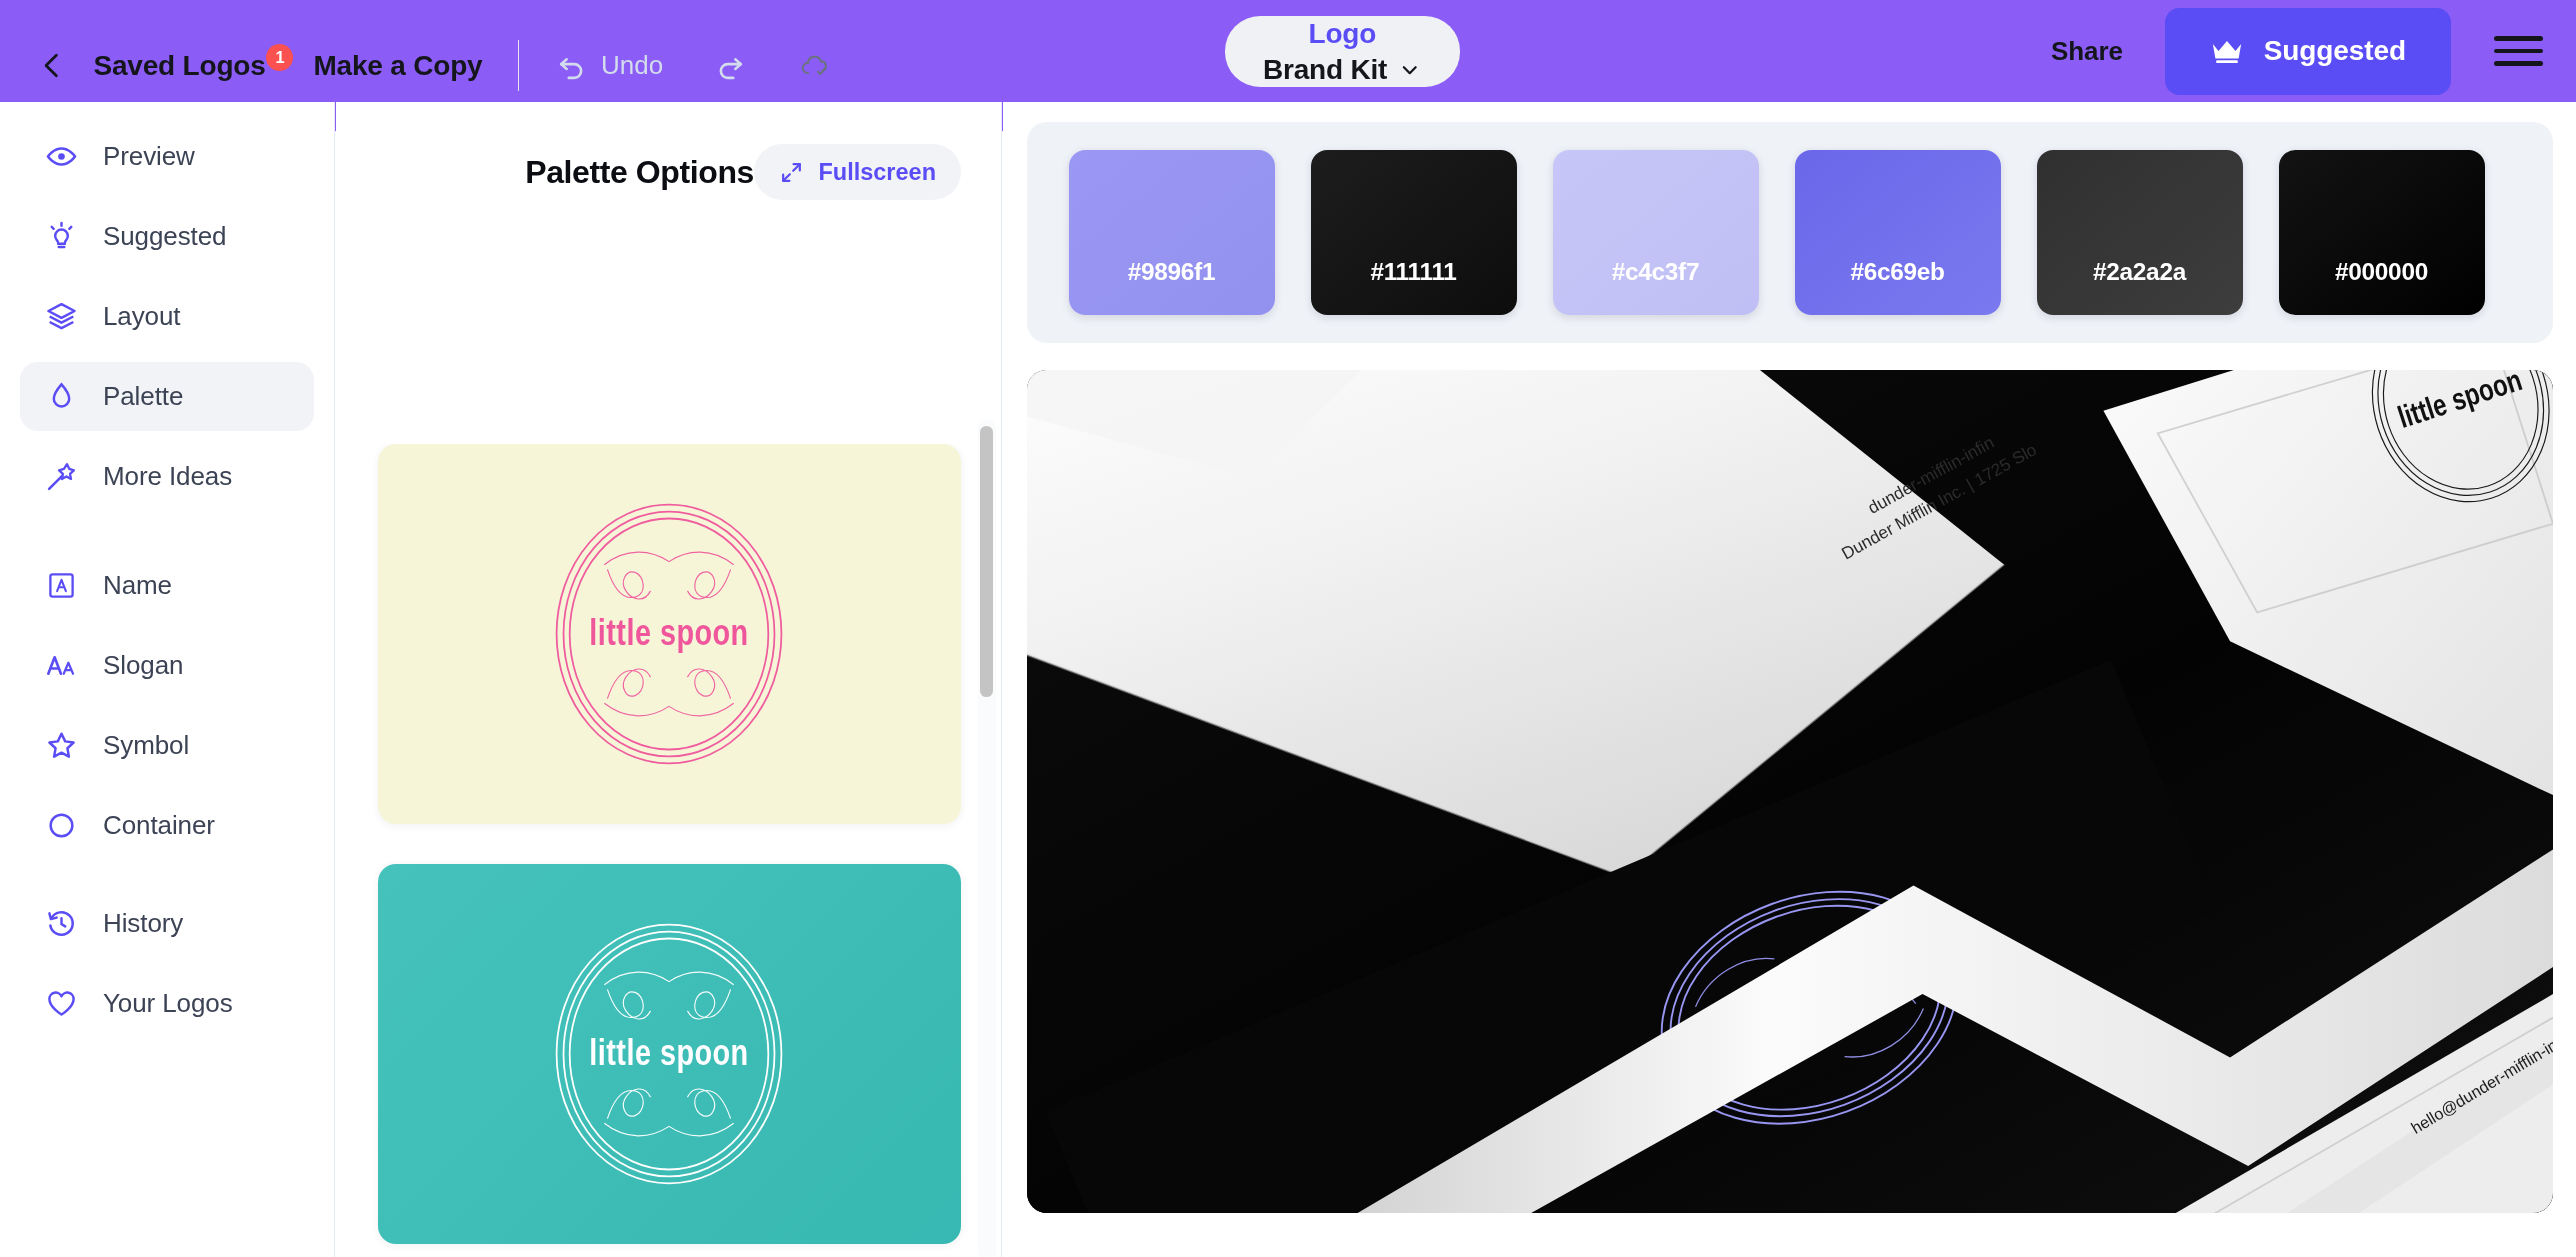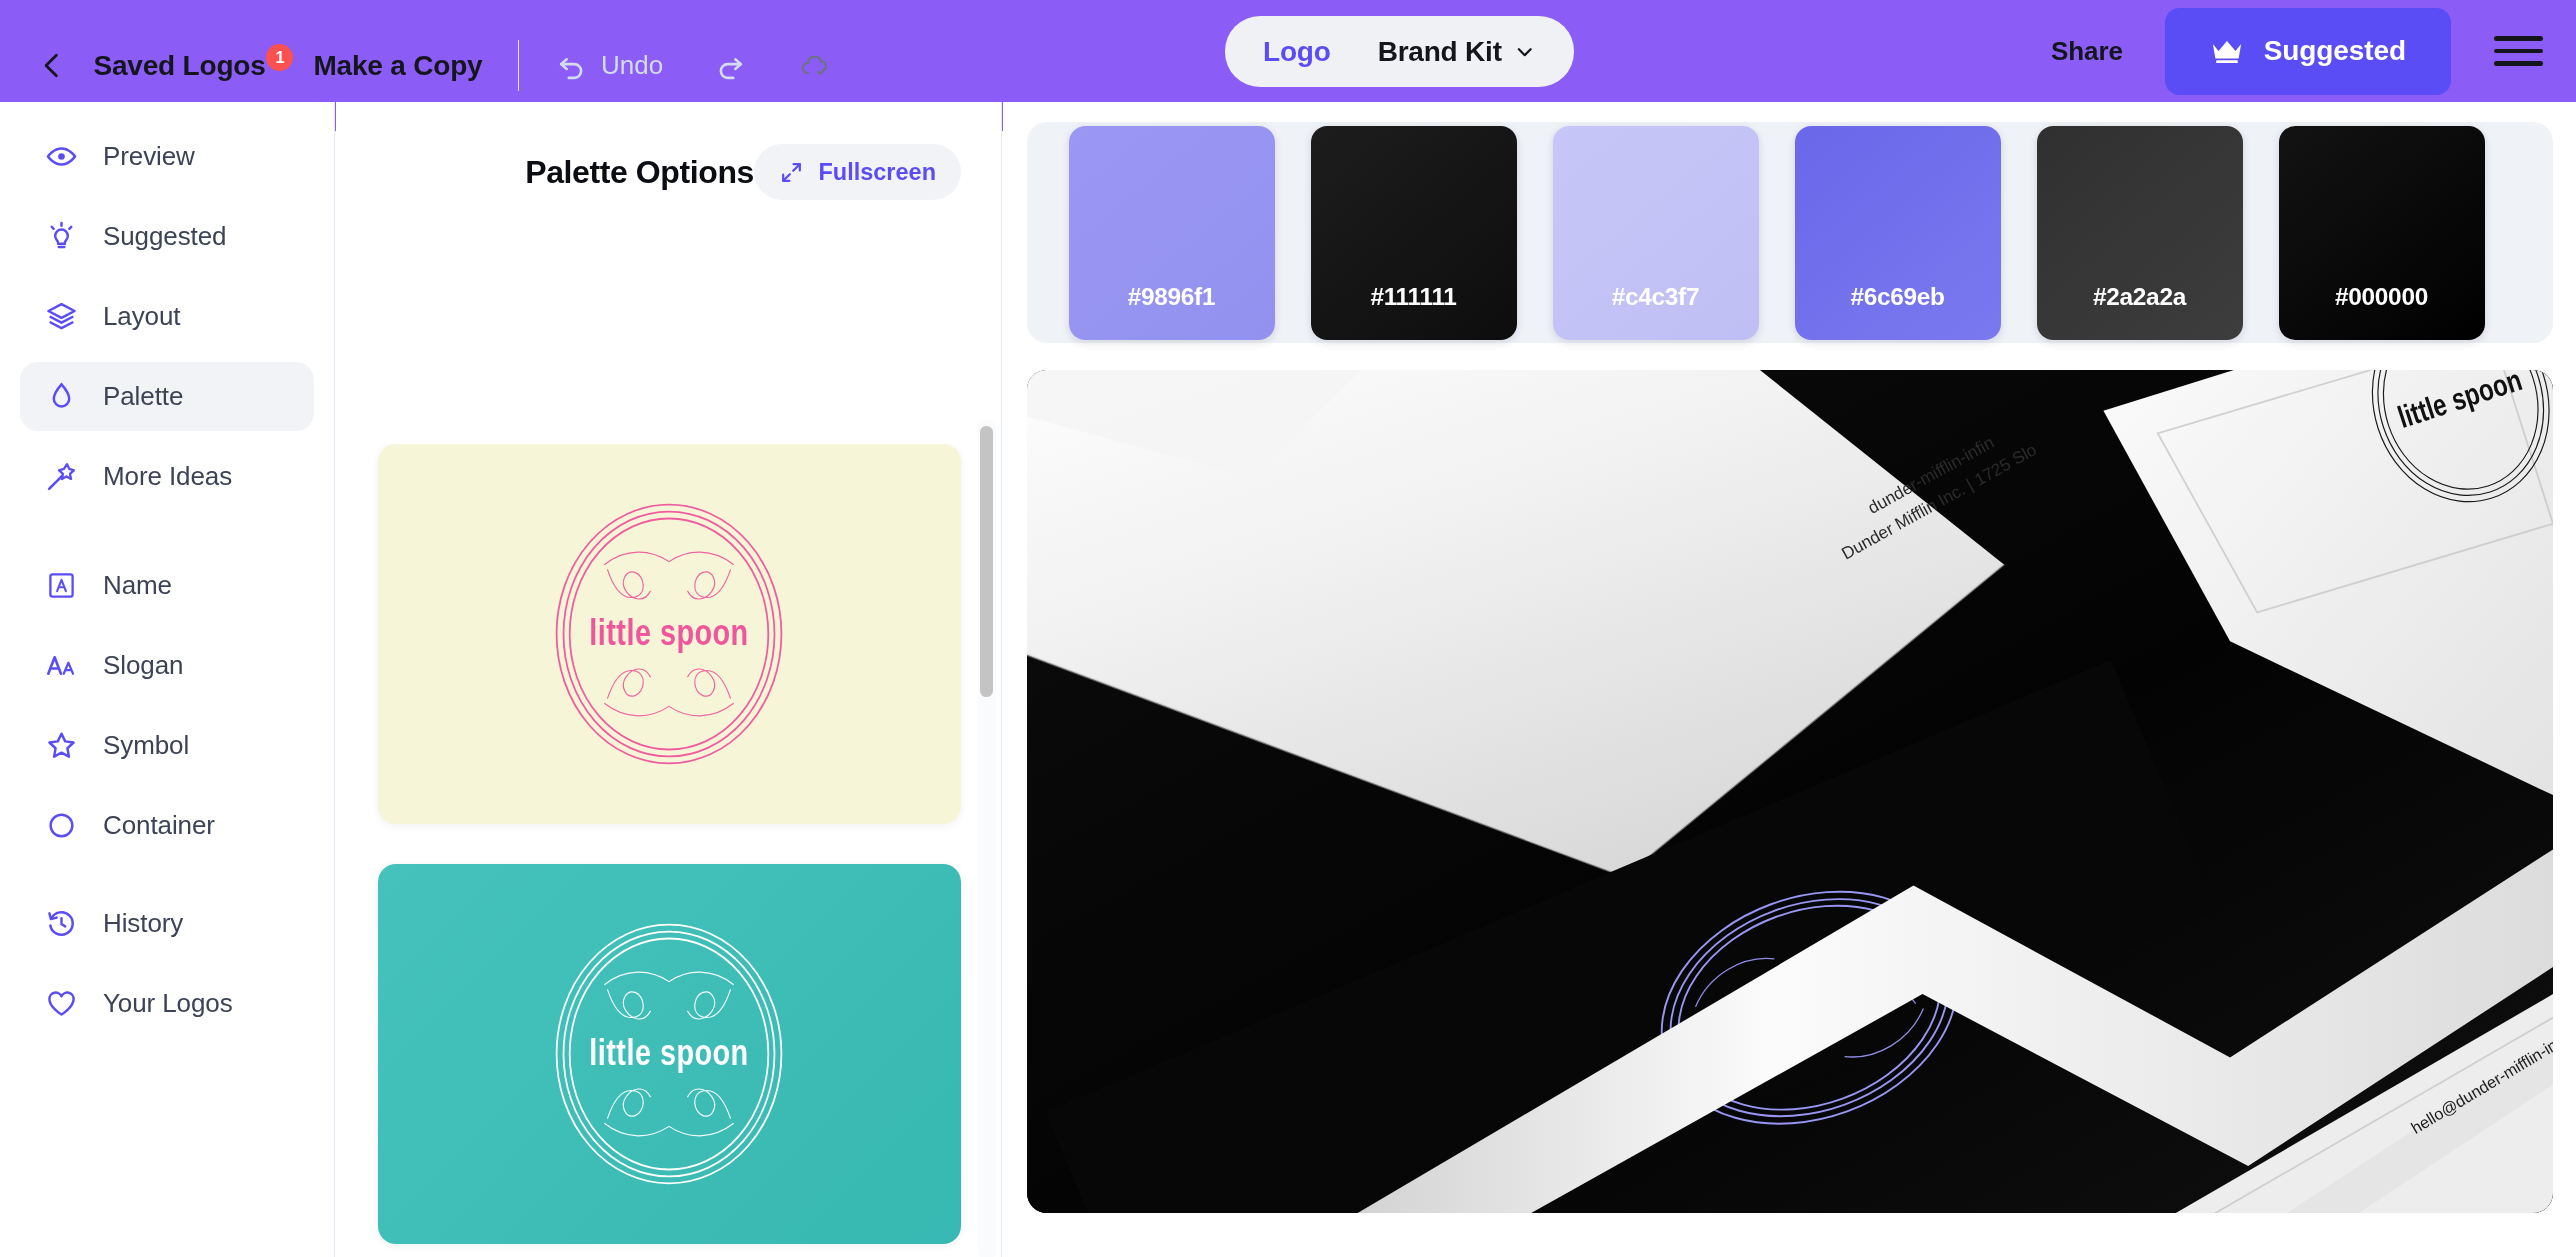--- a/index.html
+++ b/index.html
@@ -50,21 +50,21 @@
     color: #d3dcec; font-size: 26px; font-weight: 500;
     cursor: default;
   }
   .redo-btn { margin-left: 51px; display: flex; align-items: center; cursor: default; }
   .cloud-btn { margin-left: 51px; display: flex; align-items: center; cursor: pointer; }
 
   .seg-wrap {
     position: absolute; left: 1225px; top: 16.3px;
     height: 71px; border-radius: 35px;
     background: #f0f1f5;
-    display: flex; align-items: center; padding: 0 14.5px;
+    display: flex; align-items: center; padding: 0 14.5px; flex-direction: column;
   }
   .seg-item {
     padding: 0 23.5px; height: 71px;
     display: flex; align-items: center; gap: 11px;
     font-size: 28px; font-weight: 600; letter-spacing: -0.2px;
     cursor: pointer; color: #14161c;
   }
   .seg-item.active { color: #5b4df5; }
 
   .right-grp {
@@ -177,21 +177,21 @@
     background: #fff;
     padding: 20px 23.5px 0 23.5px;
   }
   .swatch-panel {
     width: 100%; height: 221px;
     background: #eff2f7; border-radius: 20px;
     display: flex; align-items: center; gap: 36px;
     padding: 0 42px;
   }
   .swatch {
-    width: 206px; height: 214px; border-radius: 16.3px;
+    width: 206px; height: 165px; border-radius: 16.3px;
     position: relative; cursor: pointer;
     box-shadow: 0 2.7px 8.1px rgba(20,30,60,0.13);
   }
   .swatch span {
     position: absolute; left: 0; right: 0; bottom: 29px;
     text-align: center; color: #fff;
     font-size: 24.4px; font-weight: 600; letter-spacing: -0.3px;
   }
 
   .mockup {

